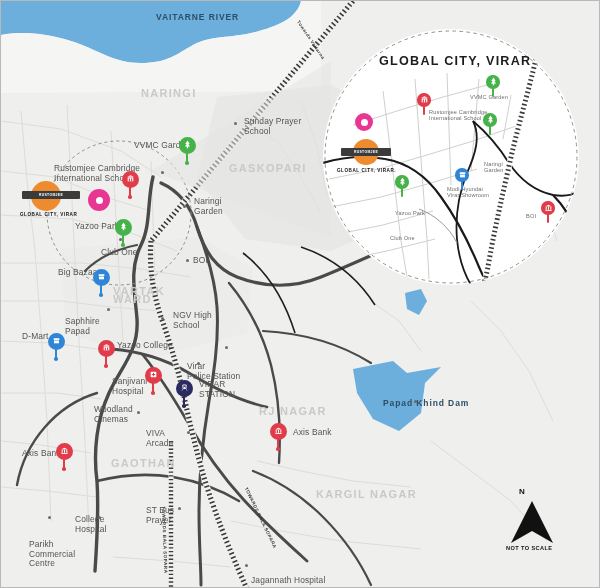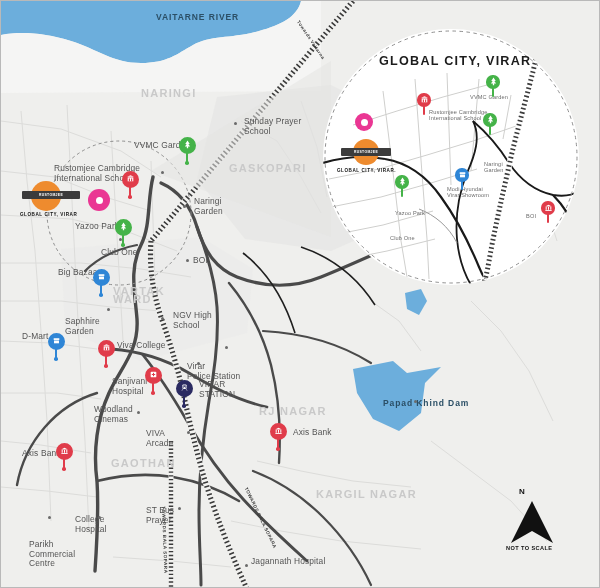--- a/index.html
+++ b/index.html
@@ -220,45 +220,45 @@
       <div class="lbl big" style="left: 133px; top: 140px;">VVMC Garden</div>
       <div class="lbl big" style="left: 53px; top: 163px;">Rustomjee Cambridge
 International School</div>
       <div class="lbl big" style="left: 193px; top: 196px;">Naringi
 Garden</div>
       <div class="lbl big" style="left: 74px; top: 221px;">Yazoo Park</div>
       <div class="lbl big" style="left: 100px; top: 247px;">Club One</div>
       <div class="lbl big" style="left: 192px; top: 255px;">BOI</div>
       <div class="lbl big" style="left: 57px; top: 267px;">Big Bazaar</div>
       <div class="lbl big" style="left: 64px; top: 316px;">Saphhire
-Garden</div>
+Papad</div>
       <div class="lbl big" style="left: 172px; top: 310px;">NGV High
 School</div>
       <div class="lbl big" style="left: 21px; top: 331px;">D-Mart</div>
-      <div class="lbl big" style="left: 116px; top: 340px;">Viva College</div>
+      <div class="lbl big" style="left: 116px; top: 340px;">Yazoo College</div>
       <div class="lbl big" style="left: 186px; top: 361px;">Virar
 Police Station</div>
       <div class="lbl big" style="left: 111px; top: 376px;">Sanjivani
 Hospital</div>
       <div class="lbl big" style="left: 198px; top: 379px;">VIRAR
 STATION</div>
       <div class="lbl big" style="left: 93px; top: 404px;">Woodland
 Cinemas</div>
       <div class="lbl big" style="left: 145px; top: 428px;">VIVA
 Arcade</div>
       <div class="lbl big" style="left: 292px; top: 427px;">Axis Bank</div>
       <div class="lbl big" style="left: 21px; top: 448px;">Axis Bank</div>
       <div class="lbl big" style="left: 145px; top: 505px;">ST Bus
 Prayer</div>
       <div class="lbl big" style="left: 28px; top: 511px; margin-top: 28px;">Parikh
 Commercial
 Centre</div>
       <div class="lbl big" style="left: 74px; top: 514px;">College
 Hospital</div>
-      <div class="lbl big" style="left: 250px; top: 556px; text-align: right;">Jagannath Hospital</div>
+      <div class="lbl big" style="left: 250px; top: 575px; text-align: right;">Jagannath Hospital</div>
     </div>
   <div id="dyn-poi-dots">
       <div class="poi-dot" style="left: 233px; top: 121px;"></div>
       <div class="poi-dot" style="left: 160px; top: 170px;"></div>
       <div class="poi-dot" style="left: 182px; top: 204px;"></div>
       <div class="poi-dot" style="left: 185px; top: 258px;"></div>
       <div class="poi-dot" style="left: 106px; top: 307px;"></div>
       <div class="poi-dot" style="left: 160px; top: 316px;"></div>
       <div class="poi-dot" style="left: 196px; top: 361px;"></div>
       <div class="poi-dot" style="left: 136px; top: 410px;"></div>

